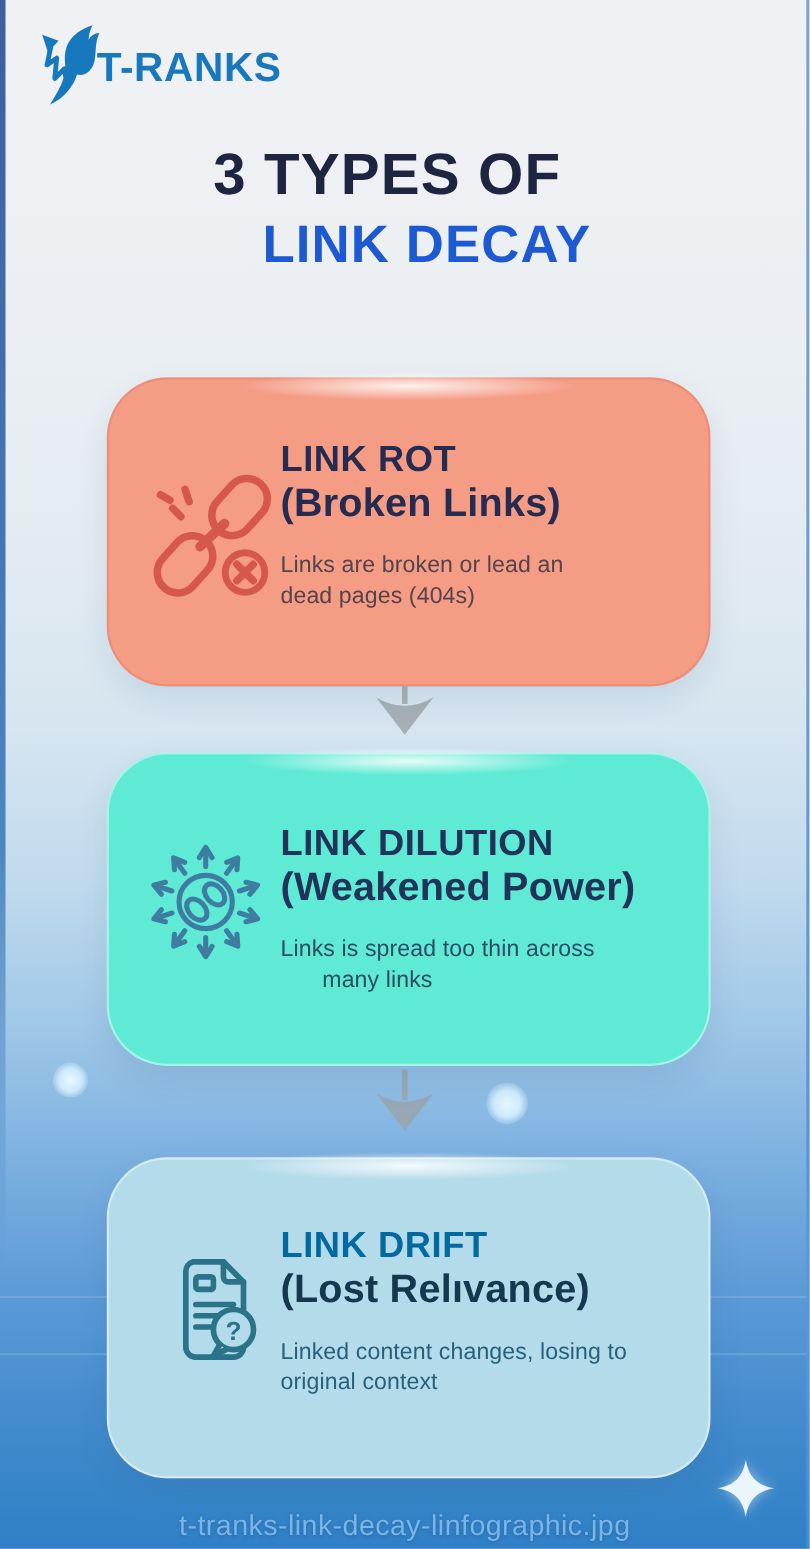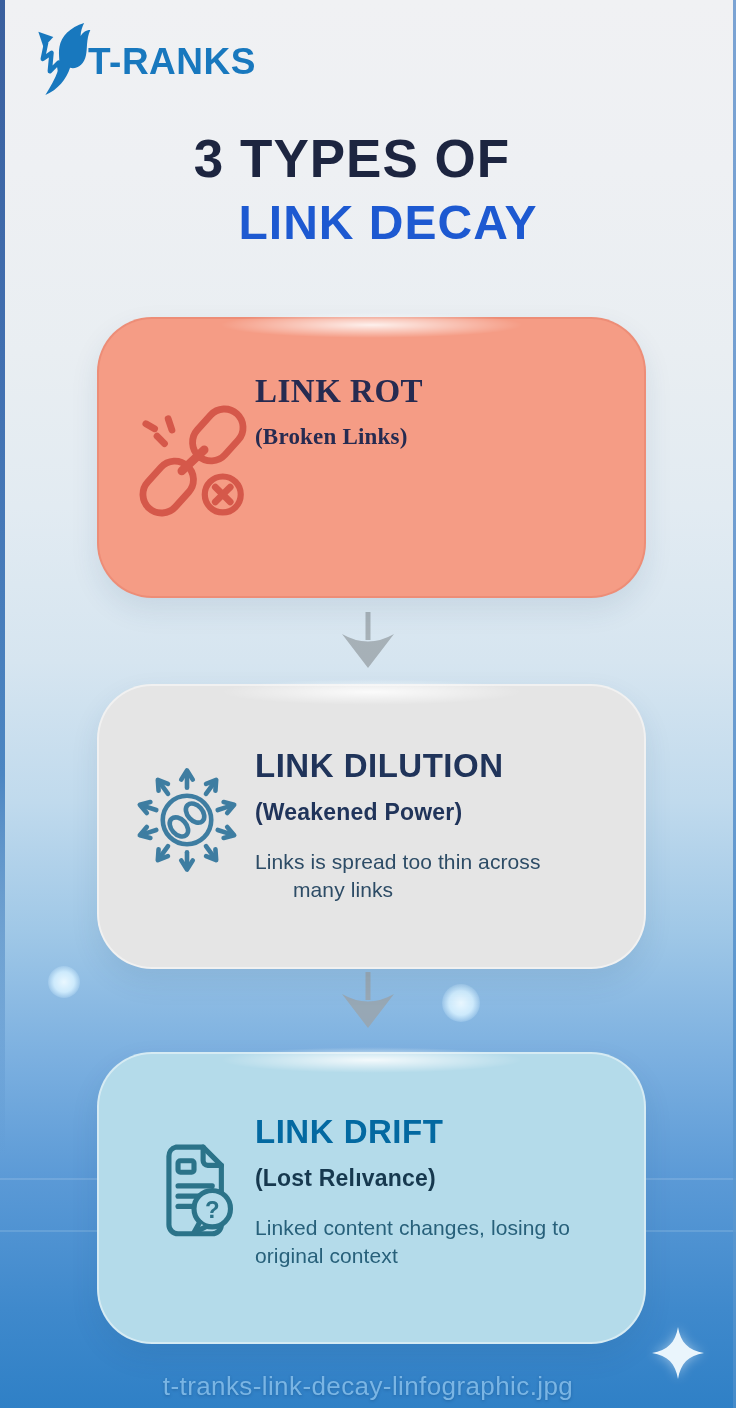--- a/index.html
+++ b/index.html
@@ -22,36 +22,36 @@
   .logo-text{font-size:37px;font-weight:700;letter-spacing:.5px;margin-left:-12px;padding-top:6px;}
 
   .title-block{position:absolute;top:128px;left:0;right:0;text-align:center;z-index:5;padding-left:44px;}
   .title-line1{font-size:53px;font-weight:800;letter-spacing:1px;transform:translateX(-38px);}
   .title-line2{font-size:48px;font-weight:800;letter-spacing:1px;margin-top:6px;transform:translateX(-2px);}
 
   .card{position:absolute;left:97px;width:545px;border-radius:55px;z-index:3;
     box-shadow:0 12px 28px rgba(30,70,110,.10);}
   .card::before{content:'';position:absolute;left:22%;right:22%;top:-7px;height:26px;border-radius:50%;
     background:radial-gradient(ellipse at center,rgba(255,255,255,.85),rgba(255,255,255,0) 70%);pointer-events:none;}
-  #card-rot{top:317px;height:277px;border:2px solid rgba(224,116,94,.35);font-family:Liberation Serif, serif;}
+  #card-rot{top:343px;height:277px;border:2px solid rgba(224,116,94,.35);}
   #card-dilution{top:684px;height:281px;border:2px solid rgba(255,255,255,.45);}
   #card-drift{top:1052px;height:288px;border:2px solid rgba(255,255,255,.45);}
 
   .card-icon{position:absolute;}
   #card-rot .card-icon{left:32px;top:80px;width:124px;height:124px;}
   #card-dilution .card-icon{left:28px;top:74px;width:120px;height:120px;}
   #card-drift .card-icon{left:38px;top:80px;width:114px;height:122px;}
   .card-icon svg{width:100%;height:100%;display:block;}
 
   .card-text{position:absolute;left:156px;right:14px;}
   #card-rot .card-text{top:54px;}
   #card-dilution .card-text{top:62px;}
   #card-drift .card-text{top:60px;}
   .card-title{font-size:33px;font-weight:700;letter-spacing:.5px;line-height:1.1;}
-  .card-subtitle{font-size:23px;font-weight:700;margin-top:15px;letter-spacing:.2px;}
+  .card-subtitle{font-size:36px;font-weight:700;margin-top:1px;letter-spacing:.2px;}
   .card-desc{margin-top:22px;font-size:21px;line-height:1.3;letter-spacing:.1px;}
   .desc-line{white-space:nowrap;}
   #card-dilution .desc-line2{padding-left:38px;}
 
   .flow-arrow{position:absolute;left:336px;width:64px;height:60px;z-index:2;opacity:.8;}
   #flow-arrow-1{top:612px;}  #flow-arrow-2{top:972px;}
 
   .glow-dot{position:absolute;border-radius:50%;z-index:2;
     background:radial-gradient(circle,#e9f7ff 0%,#cdeafc 45%,rgba(205,234,252,0) 78%);}
   #glow-dot-1{left:48px;top:966px;width:32px;height:32px;}
@@ -96,29 +96,33 @@
       <line x1="30" y1="16" x2="33" y2="25"></line>
       <line x1="12" y1="20" x2="19" y2="24"></line>
       <circle cx="74" cy="77" r="14.5" stroke-width="5"></circle>
       <line x1="68" y1="71" x2="80" y2="83"></line>
       <line x1="80" y1="71" x2="68" y2="83"></line>
     </svg>
   </div>
   <div class="card-text">
     <div class="card-title" style="color: rgb(38, 43, 81);">LINK ROT</div>
     <div class="card-subtitle" style="color: rgb(38, 43, 81);">(Broken Links)</div>
+    <div class="card-desc" style="color: rgb(85, 67, 75);">
+      <div class="desc-line desc-line1">Links are broken or lead an</div>
+      <div class="desc-line desc-line2">dead pages (404s)</div>
+    </div>
   </div>
 </div>
 
 <svg class="flow-arrow" id="flow-arrow-1" viewBox="0 0 64 60" style="color: rgb(155, 164, 170);">
   <line x1="32" y1="0" x2="32" y2="28" stroke="currentColor" stroke-width="5"></line>
   <path d="M6,22 Q32,37 58,22 L32,56 Z" fill="currentColor"></path>
 </svg>
 
-<div class="card" id="card-dilution" style="background: #e5e5e5;">
+<div class="card" id="card-dilution" style="background: #5eead4;">
   <div class="card-icon" style="color: rgb(62, 125, 161);">
     <svg viewBox="0 0 100 104" fill="none" stroke="currentColor" stroke-width="4" stroke-linecap="round" stroke-linejoin="round">
       <circle cx="50" cy="52" r="21"></circle>
       <ellipse cx="43" cy="58" rx="6.5" ry="9.5" transform="rotate(-42 43 58)"></ellipse>
       <ellipse cx="57" cy="46" rx="6.5" ry="9.5" transform="rotate(-42 57 46)"></ellipse>
       <g>
         <g transform="rotate(0 50 52)">
             <line x1="50" y1="24" x2="50" y2="13"></line>
             <polyline points="45,17 50,9 55,17"></polyline>
           </g>

